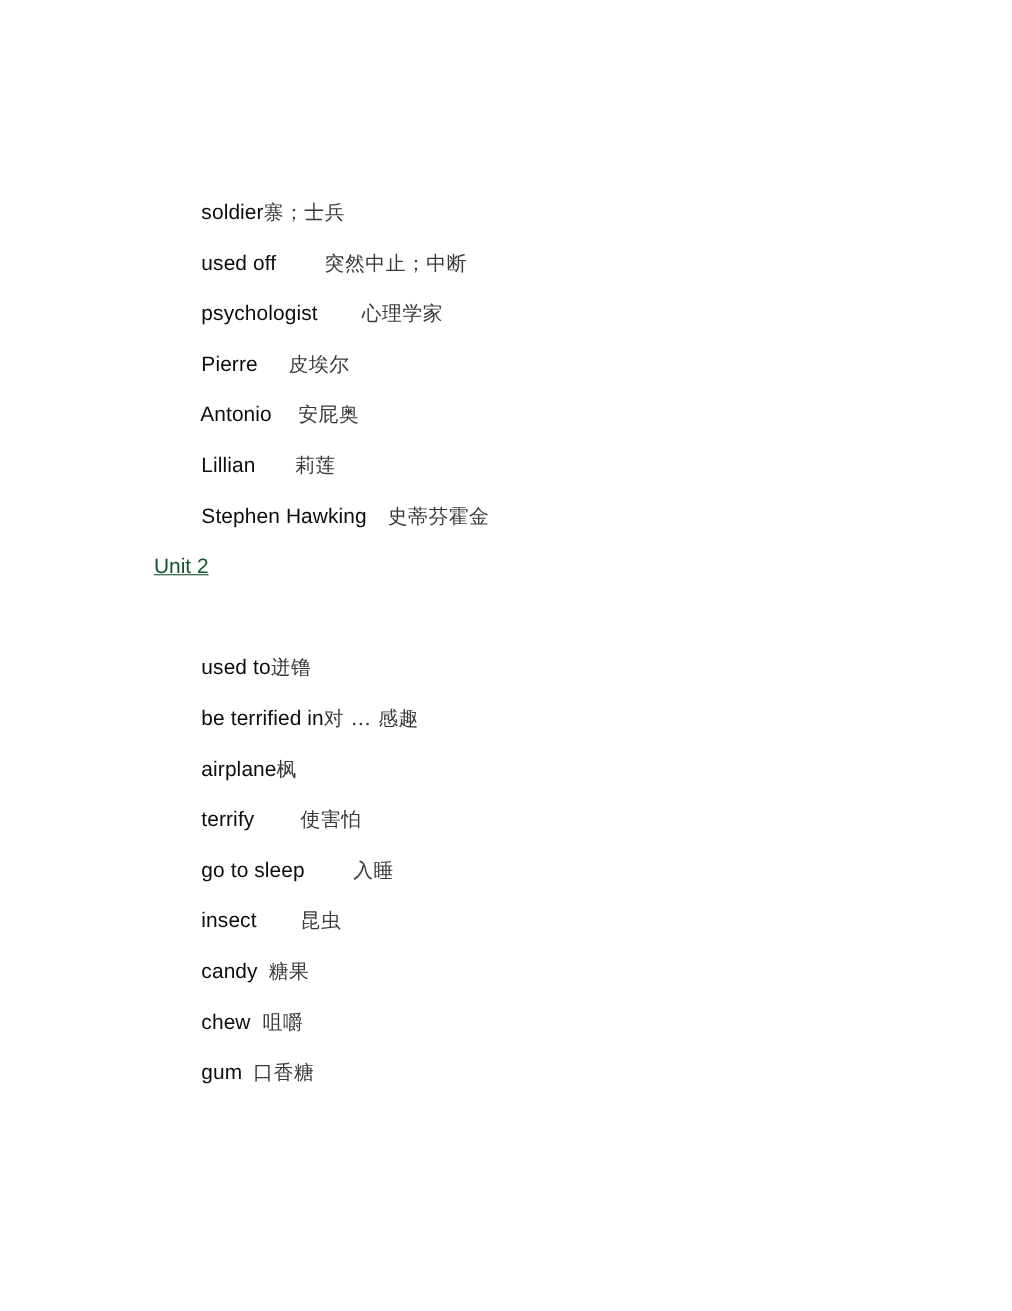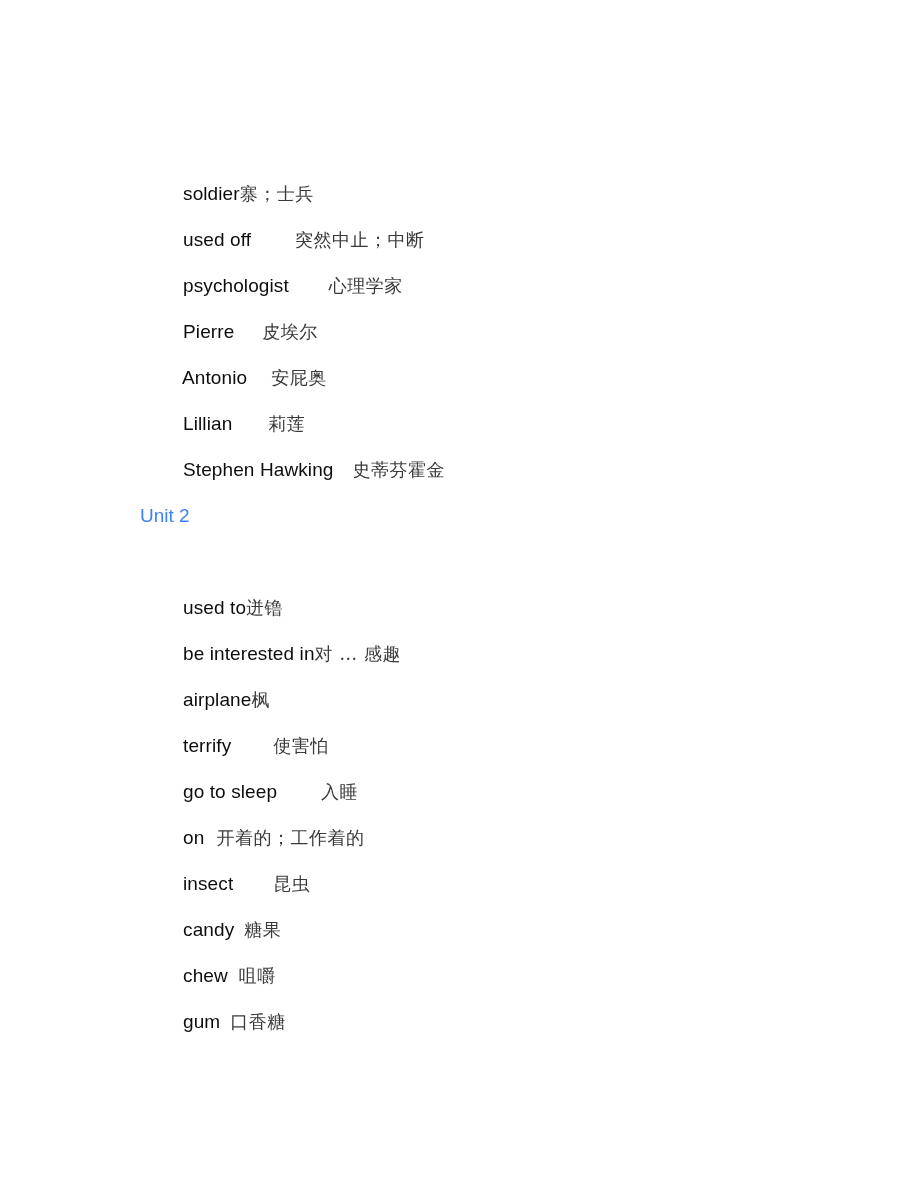--- a/index.html
+++ b/index.html
@@ -61,23 +61,24 @@
   }
 
   .spacer {
     height: 46px;
   }
 
   .heading {
     height: 46px;
     line-height: 46px;
     font-size: 19px;
-    color: #3b82f6;
+    color: #14532d;
     font-family: "Liberation Sans", sans-serif;
     white-space: pre;
+    text-decoration: underline;
   }
 </style>
 </head>
 <body>
 
 <div class="page">
   <div class="content">
 
     <div>
       <div class="vline">
@@ -105,33 +106,30 @@
 
     <div class="spacer"></div>
 
     <div class="heading">Unit 2</div>
 
     <div>
       <div class="vline">
         <span class="en">used to</span><span class="gap" style="width: 0px;"></span><span class="cn">迸镥</span>
       </div>
       <div class="vline">
-        <span class="en">be interested in</span><span class="gap" style="width: 0px;"></span><span class="cn">对 … 感趣</span>
+        <span class="en">be terrified in</span><span class="gap" style="width: 0px;"></span><span class="cn">对 … 感趣</span>
       </div>
       <div class="vline">
         <span class="en">airplane</span><span class="gap" style="width: 0px;"></span><span class="cn">枫</span>
       </div>
       <div class="vline">
         <span class="en">terrify</span><span class="gap" style="width: 42px;"></span><span class="cn">使害怕</span>
       </div>
       <div class="vline">
         <span class="en">go to sleep</span><span class="gap" style="width: 44px;"></span><span class="cn">入睡</span>
-      </div>
-      <div class="vline">
-        <span class="en">on</span><span class="gap" style="width: 12px;"></span><span class="cn">开着的；工作着的</span>
       </div>
       <div class="vline">
         <span class="en">insect</span><span class="gap" style="width: 40px;"></span><span class="cn">昆虫</span>
       </div>
       <div class="vline">
         <span class="en">candy</span><span class="gap" style="width: 10px;"></span><span class="cn">糖果</span>
       </div>
       <div class="vline">
         <span class="en">chew</span><span class="gap" style="width: 11px;"></span><span class="cn">咀嚼</span>
       </div>

